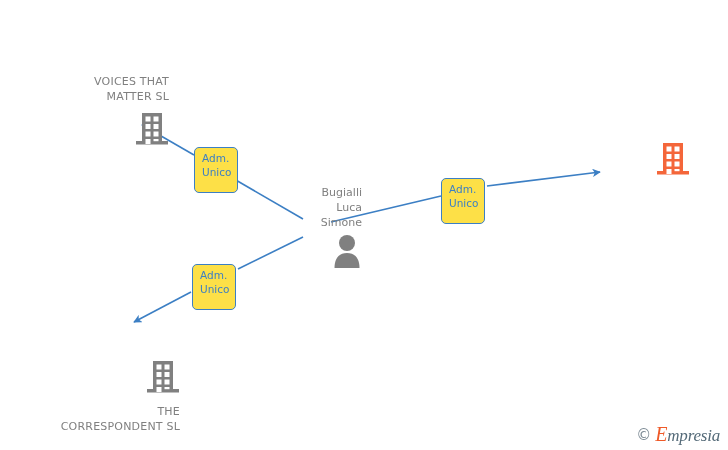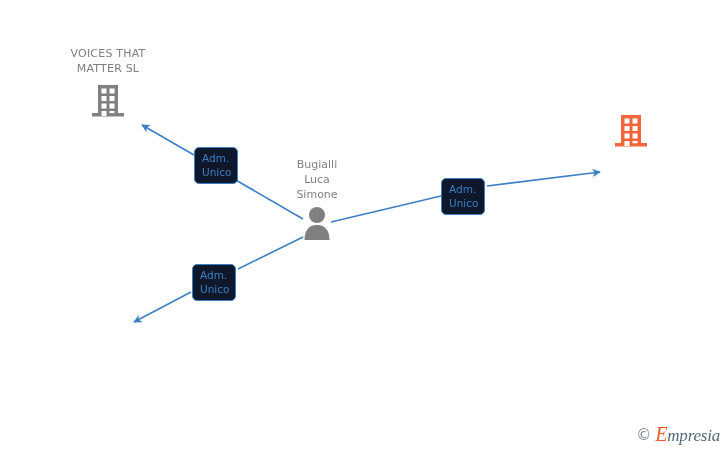--- a/index.html
+++ b/index.html
@@ -22,21 +22,22 @@
   }
   .edges {
     position: absolute;
     left: 0; top: 0;
     width: 728px;
     height: 450px;
     pointer-events: none;
   }
   .node {
     position: absolute;
-    text-align: center;
+    text-align: right;
+    margin-top: 28px;
   }
   .node-label {
     color: #808080;
     font-size: 11px;
     line-height: 15px;
     letter-spacing: 0.2px;
     white-space: pre-line;
     user-select: none;
   }
   .person-label {
@@ -47,25 +48,25 @@
     user-select: none;
   }
   .icon-wrap {
     display: block;
     line-height: 0;
   }
   .edge-label {
     position: absolute;
     border: 1px solid #3c7fc4;
     border-radius: 5px;
-    background: #0f172a;
+    background: #fde047;
     color: #3c7fc4;
     font-size: 10.5px;
     line-height: 14px;
-    padding: 3px 7px 4px 7px;
+    padding: 3px 7px 13px 7px;
     text-align: left;
     white-space: pre-line;
     box-sizing: border-box;
     user-select: none;
   }
   .watermark {
     position: absolute;
     right: 8px;
     bottom: 6px;
     display: flex;
@@ -156,20 +157,42 @@
             <rect x="10.5" y="19.5" width="5" height="5"></rect>
             <rect x="18.5" y="19.5" width="5" height="5"></rect>
             <rect x="10.5" y="27" width="5" height="5"></rect>
             <rect x="18.5" y="27" width="5" height="2.2"></rect>
           </g>
         </g>
       </svg>
     </span>
   </div>
 
+  <div class="node" style="left:22px; top:332px; width:158px;">
+    <span class="icon-wrap">
+      <svg width="34" height="38" viewBox="0 0 34 38">
+        <g fill="#808080">
+          <rect x="7" y="1" width="20" height="31"></rect>
+          <rect x="1" y="29" width="32" height="3.5"></rect>
+          <g fill="#ffffff">
+            <rect x="10.5" y="4.5" width="5" height="5"></rect>
+            <rect x="18.5" y="4.5" width="5" height="5"></rect>
+            <rect x="10.5" y="12" width="5" height="5"></rect>
+            <rect x="18.5" y="12" width="5" height="5"></rect>
+            <rect x="10.5" y="19.5" width="5" height="5"></rect>
+            <rect x="18.5" y="19.5" width="5" height="5"></rect>
+            <rect x="10.5" y="27" width="5" height="5"></rect>
+            <rect x="18.5" y="27" width="5" height="2.2"></rect>
+          </g>
+        </g>
+      </svg>
+    </span>
+    <div class="node-label" style="margin-top:6px;">THE
+CORRESPONDENT SL</div>
+  </div>
 
   <div class="node" style="left:272px; top:157px; width:90px;">
     <div class="person-label">Bugialli
 Luca
 Simone</div>
     <span class="icon-wrap">
       <svg width="30" height="34" viewBox="0 0 30 34" style="margin-top:4px;">
         <g fill="#808080">
           <circle cx="15" cy="9" r="8"></circle>
           <path d="M15 19 C 6.5 19 2.5 25 2.5 34 L 27.5 34 C 27.5 25 23.5 19 15 19 Z"></path>

